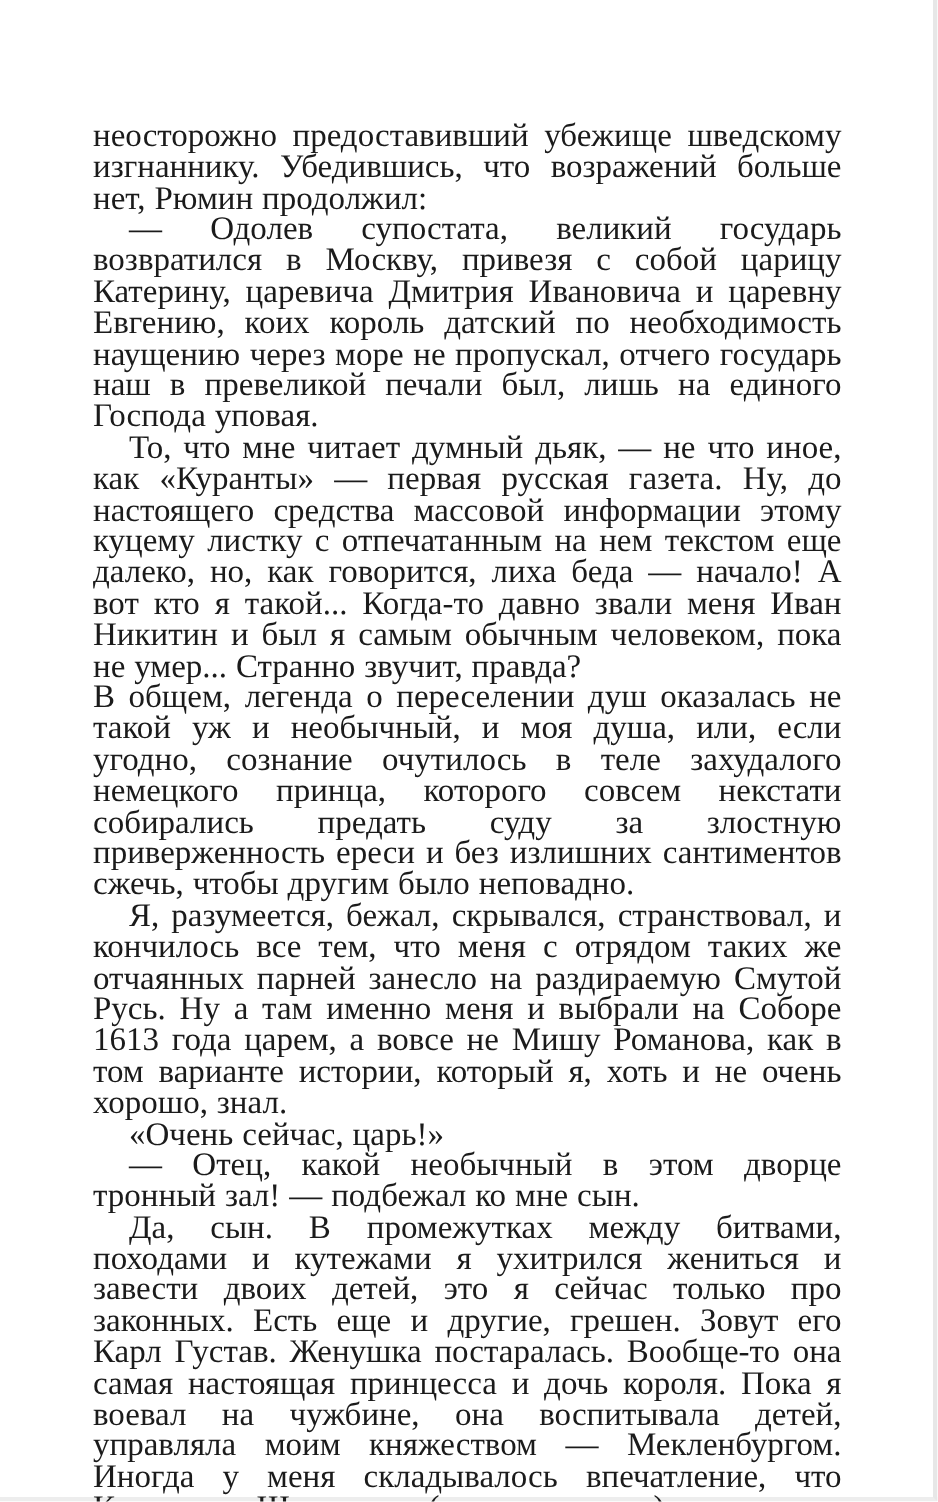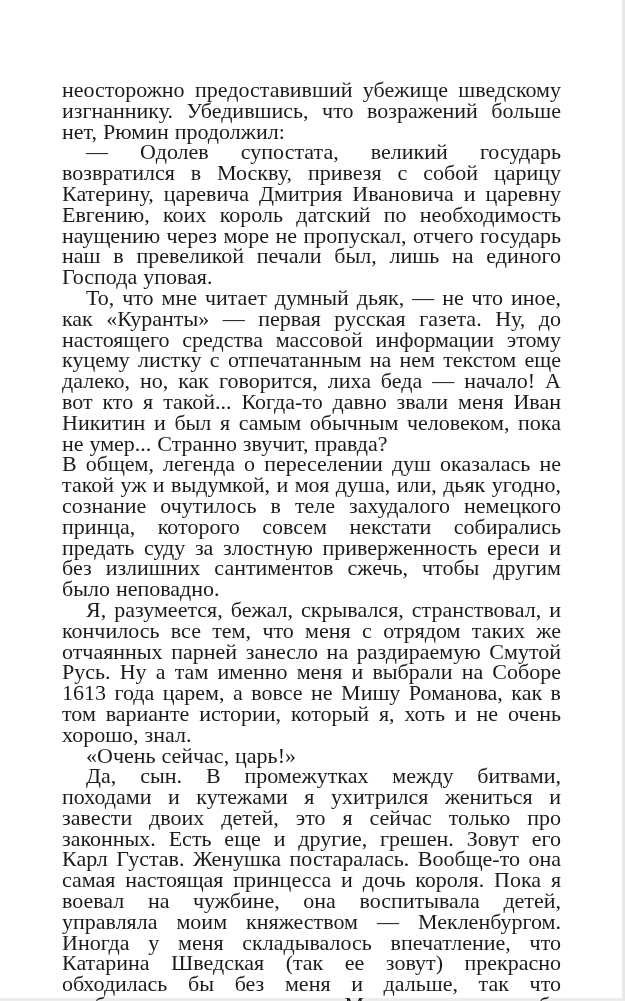--- a/index.html
+++ b/index.html
@@ -48,19 +48,20 @@
   }
 </style>
 </head>
 <body>
 
 <div class="page">
   <div class="page-text">
     <p>неосторожно предоставивший убежище шведскому изгнаннику. Убедившись, что возражений больше нет, Рюмин продолжил:</p>
     <p class="indent">— Одолев супостата, великий государь возвратился в Москву, привезя с собой царицу Катерину, царевича Дмитрия Ивановича и царевну Евгению, коих король датский по необходимость наущению через море не пропускал, отчего государь наш в превеликой печали был, лишь на единого Господа уповая.</p>
     <p class="indent">То, что мне читает думный дьяк, — не что иное, как «Куранты» — первая русская газета. Ну, до настоящего средства массовой информации этому куцему листку с отпечатанным на нем текстом еще далеко, но, как говорится, лиха беда — начало! А вот кто я такой... Когда-то давно звали меня Иван Никитин и был я самым обычным человеком, пока не умер... Странно звучит, правда?</p>
-    <p>В общем, легенда о переселении душ оказалась не такой уж и выдумкой, и моя душа, или, дьяк угодно, сознание очутилось в теле захудалого немецкого принца, которого совсем некстати собирались предать суду за злостную приверженность ереси и без излишних сантиментов сжечь, чтобы другим было неповадно.</p>
+    <p>В общем, легенда о переселении душ оказалась не такой уж и необычный, и моя душа, или, если угодно, сознание очутилось в теле захудалого немецкого принца, которого совсем некстати собирались предать суду за злостную приверженность ереси и без излишних сантиментов сжечь, чтобы другим было неповадно.</p>
     <p class="indent">Я, разумеется, бежал, скрывался, странствовал, и кончилось все тем, что меня с отрядом таких же отчаянных парней занесло на раздираемую Смутой Русь. Ну а там именно меня и выбрали на Соборе 1613 года царем, а вовсе не Мишу Романова, как в том варианте истории, который я, хоть и не очень хорошо, знал.</p>
     <p class="indent">«Очень сейчас, царь!»</p>
+    <p class="indent">— Отец, какой необычный в этом дворце тронный зал! — подбежал ко мне сын.</p>
     <p class="indent">Да, сын. В промежутках между битвами, походами и кутежами я ухитрился жениться и завести двоих детей, это я сейчас только про законных. Есть еще и другие, грешен. Зовут его Карл Густав. Женушка постаралась. Вообще-то она самая настоящая принцесса и дочь короля. Пока я воевал на чужбине, она воспитывала детей, управляла моим княжеством — Мекленбургом. Иногда у меня складывалось впечатление, что Катарина Шведская (так ее зовут) прекрасно обходилась бы без меня и дальше, так что необходимость переезда в Москву ее не особо обрадовала. Ну да ничего, скоро у моего сынишки будет еще и русское имя. Дмитрий.</p>
   </div>
   <div class="page-number">6</div>
 </div>
 
 </body></html>

